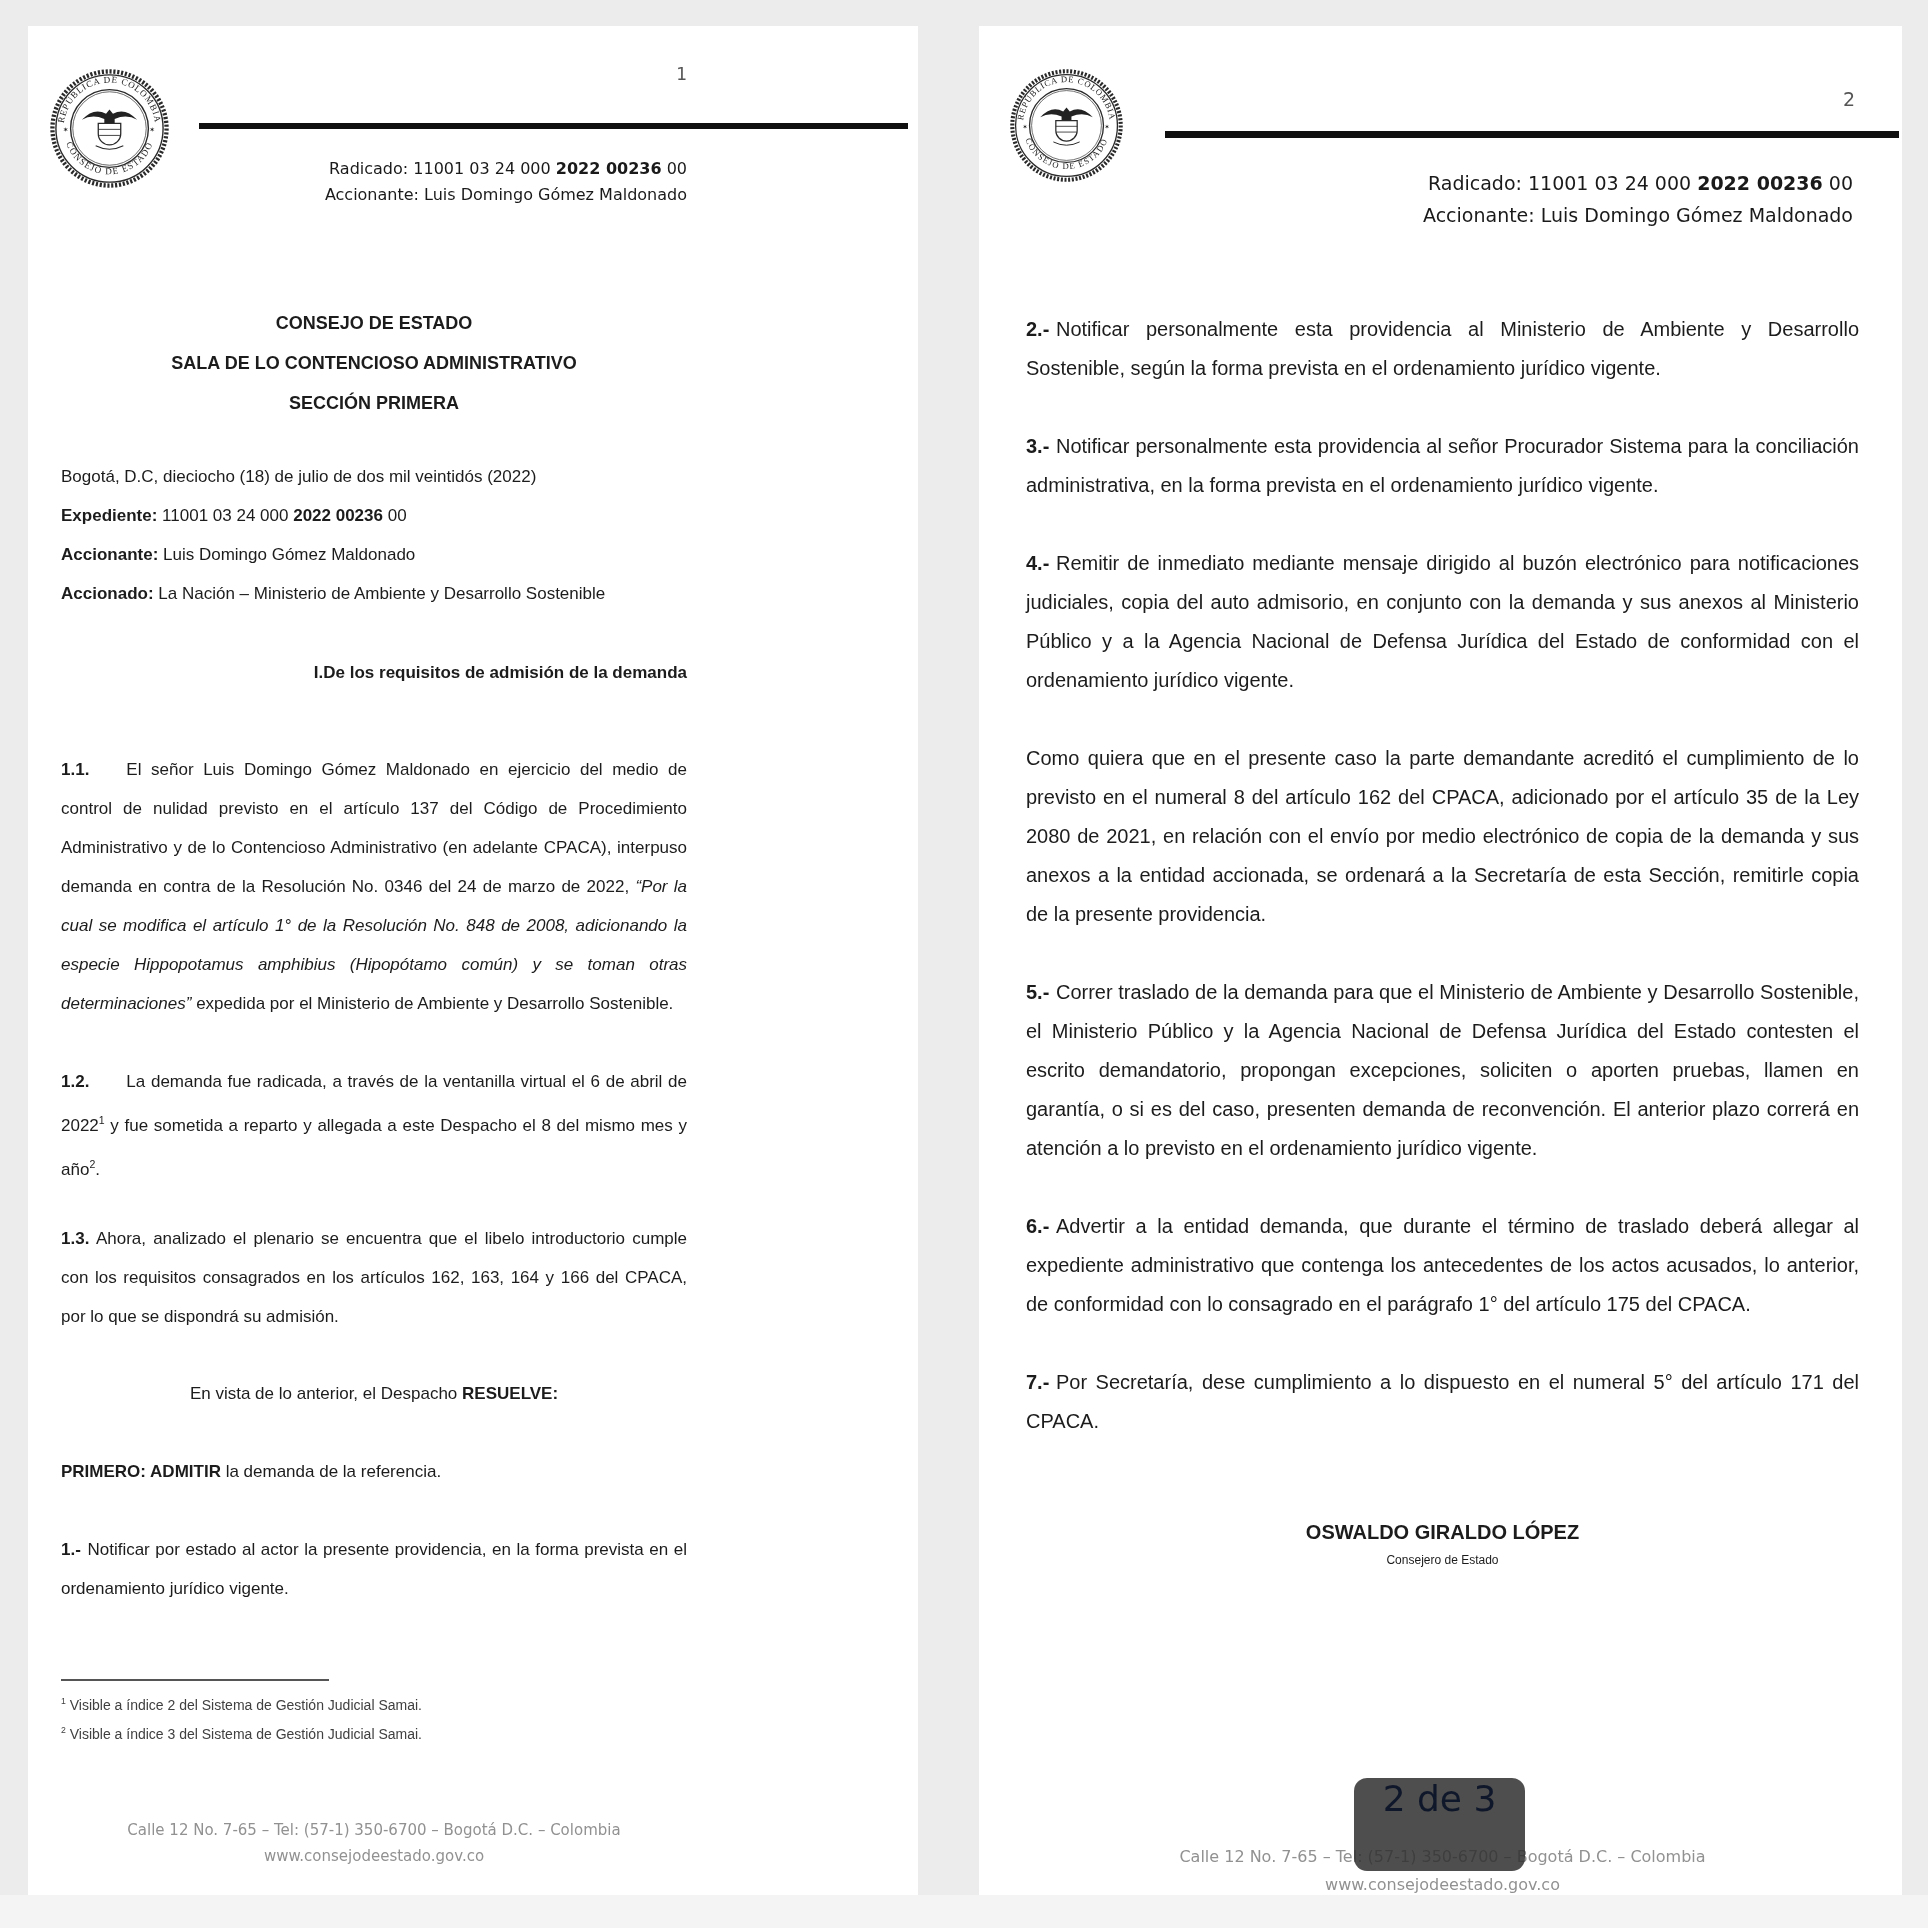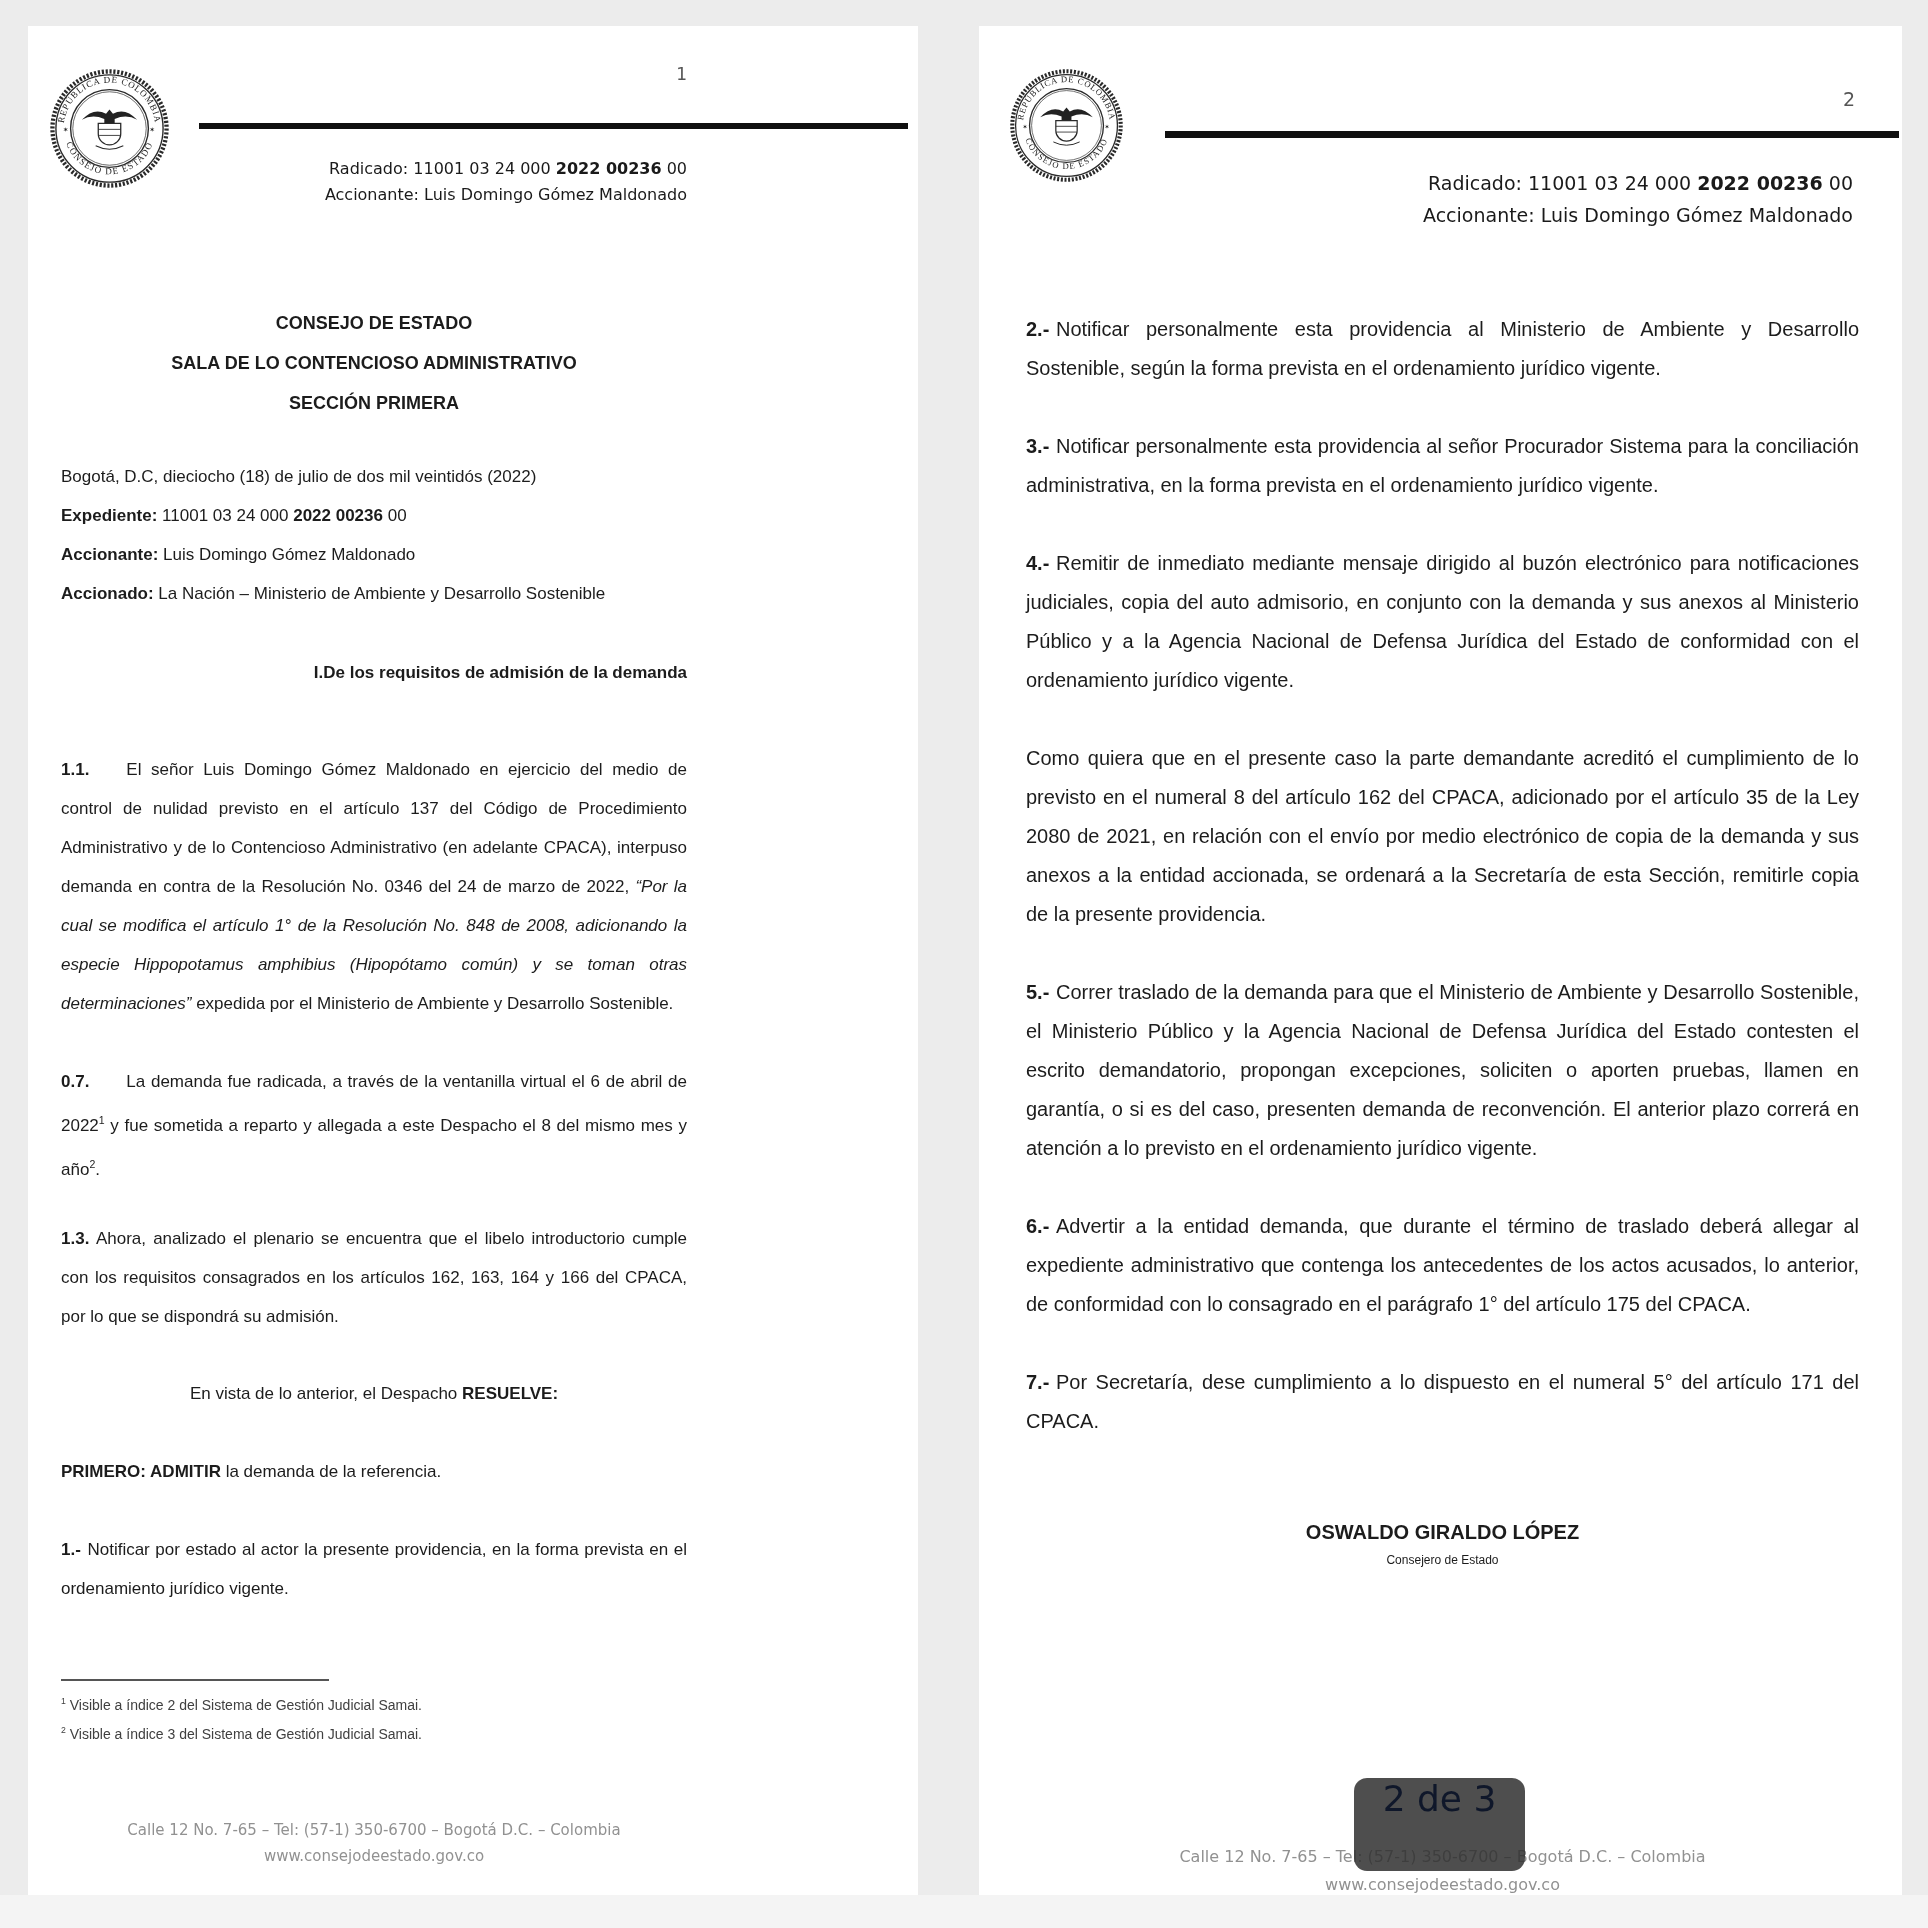--- a/index.html
+++ b/index.html
@@ -116,21 +116,21 @@
       <div><b>Accionante:</b><span> Luis Domingo Gómez Maldonado</span></div>
       <div><b>Accionado:</b><span> La Nación – Ministerio de Ambiente y Desarrollo Sostenible</span></div>
     </div>
 
     <div class="heading">
       <span class="hnum">I.</span><span>De los requisitos de admisión de la demanda</span>
     </div>
 
     <p class="p11"><span class="pnum wide">1.1.</span><span>El señor Luis Domingo Gómez Maldonado en ejercicio del medio de control de nulidad previsto en el artículo 137 del Código de Procedimiento Administrativo y de lo Contencioso Administrativo (en adelante CPACA), interpuso demanda en contra de la Resolución No. 0346 del 24 de marzo de 2022, </span><i>“Por la cual se modifica el artículo 1° de la Resolución No. 848 de 2008, adicionando la especie Hippopotamus amphibius (Hipopótamo común) y se toman otras determinaciones”</i><span> expedida por el Ministerio de Ambiente y Desarrollo Sostenible.</span></p>
 
-    <p class="p12"><span class="pnum wide">0.7.</span><span>La demanda fue radicada, a través de la ventanilla virtual el 6 de abril de 2022</span><sup>1</sup><span> y fue sometida a reparto y allegada a este Despacho el 8 del mismo mes y año</span><sup>2</sup><span>.</span></p>
+    <p class="p12"><span class="pnum wide">1.2.</span><span>La demanda fue radicada, a través de la ventanilla virtual el 6 de abril de 2022</span><sup>1</sup><span> y fue sometida a reparto y allegada a este Despacho el 8 del mismo mes y año</span><sup>2</sup><span>.</span></p>
 
     <p class="p13"><span class="pnum">1.3.</span><span>Ahora, analizado el plenario se encuentra que el libelo introductorio cumple con los requisitos consagrados en los artículos 162, 163, 164 y 166 del CPACA, por lo que se dispondrá su admisión.</span></p>
 
     <p class="envista"><span>En vista de lo anterior, el Despacho </span><b>RESUELVE:</b></p>
 
     <p class="primero"><b>PRIMERO: ADMITIR</b><span> la demanda de la referencia.</span></p>
 
     <p class="pp1"><span class="pnum">1.-</span><span>Notificar por estado al actor la presente providencia, en la forma prevista en el ordenamiento jurídico vigente.</span></p>
   </div>
 

